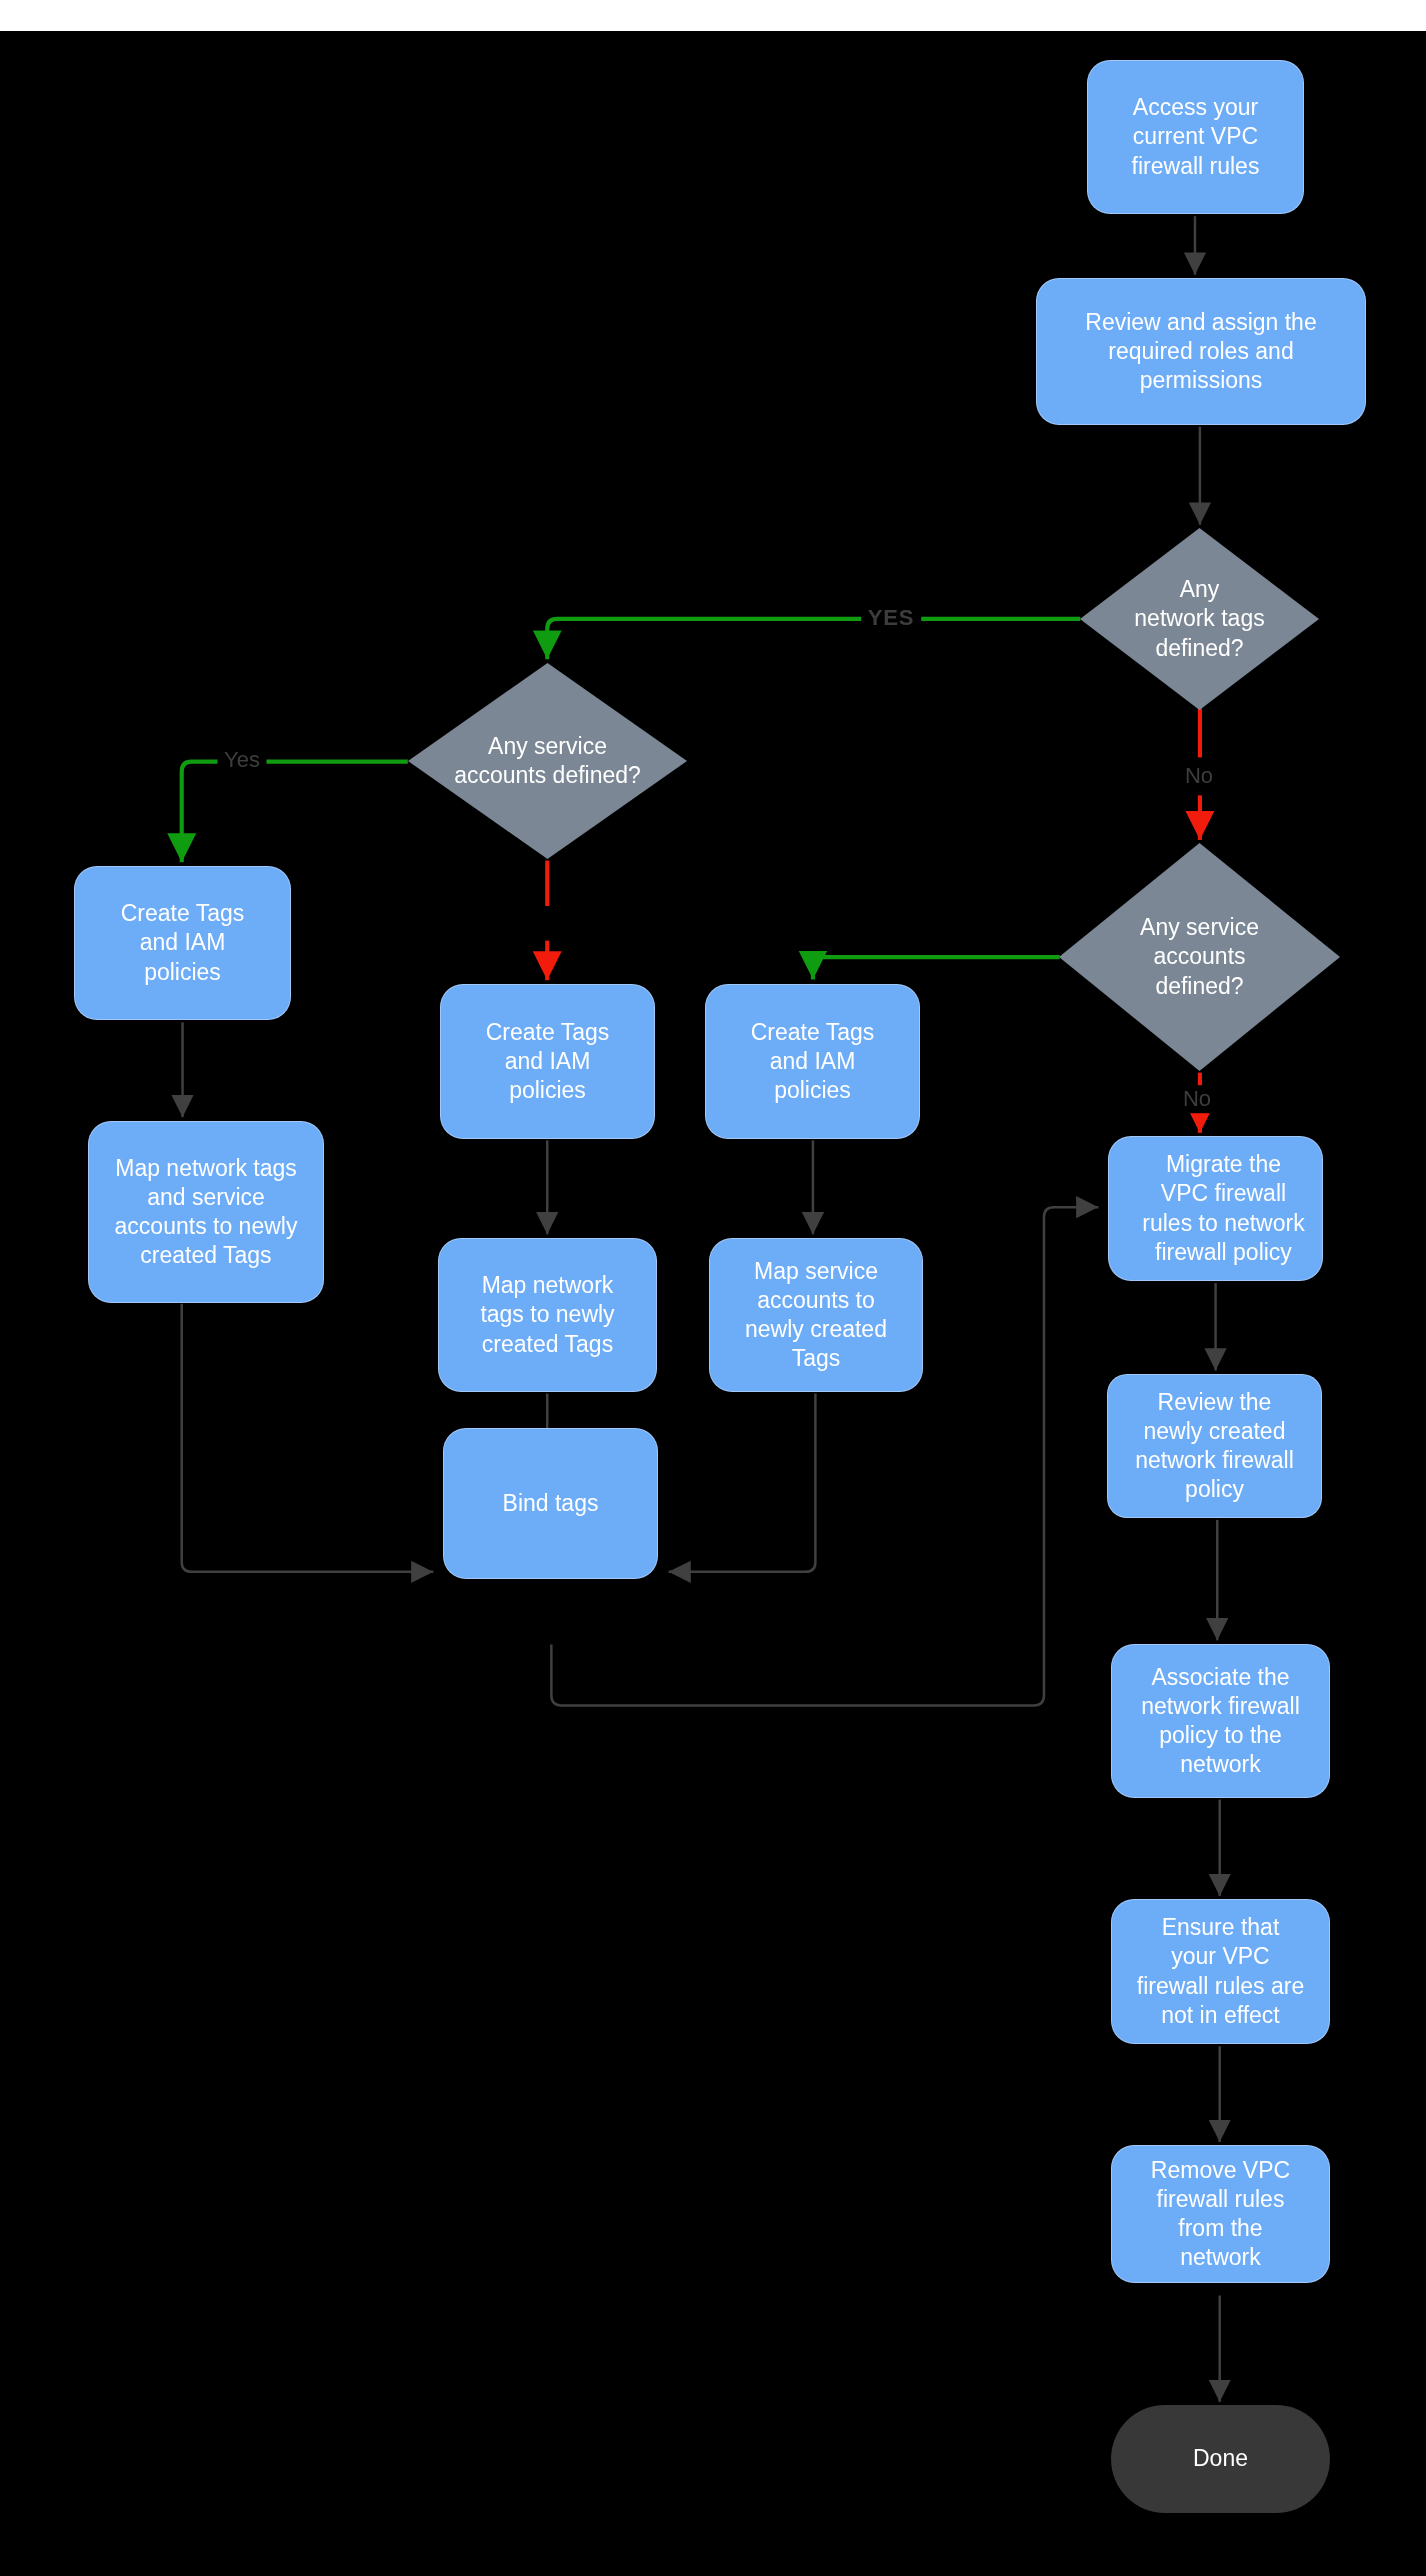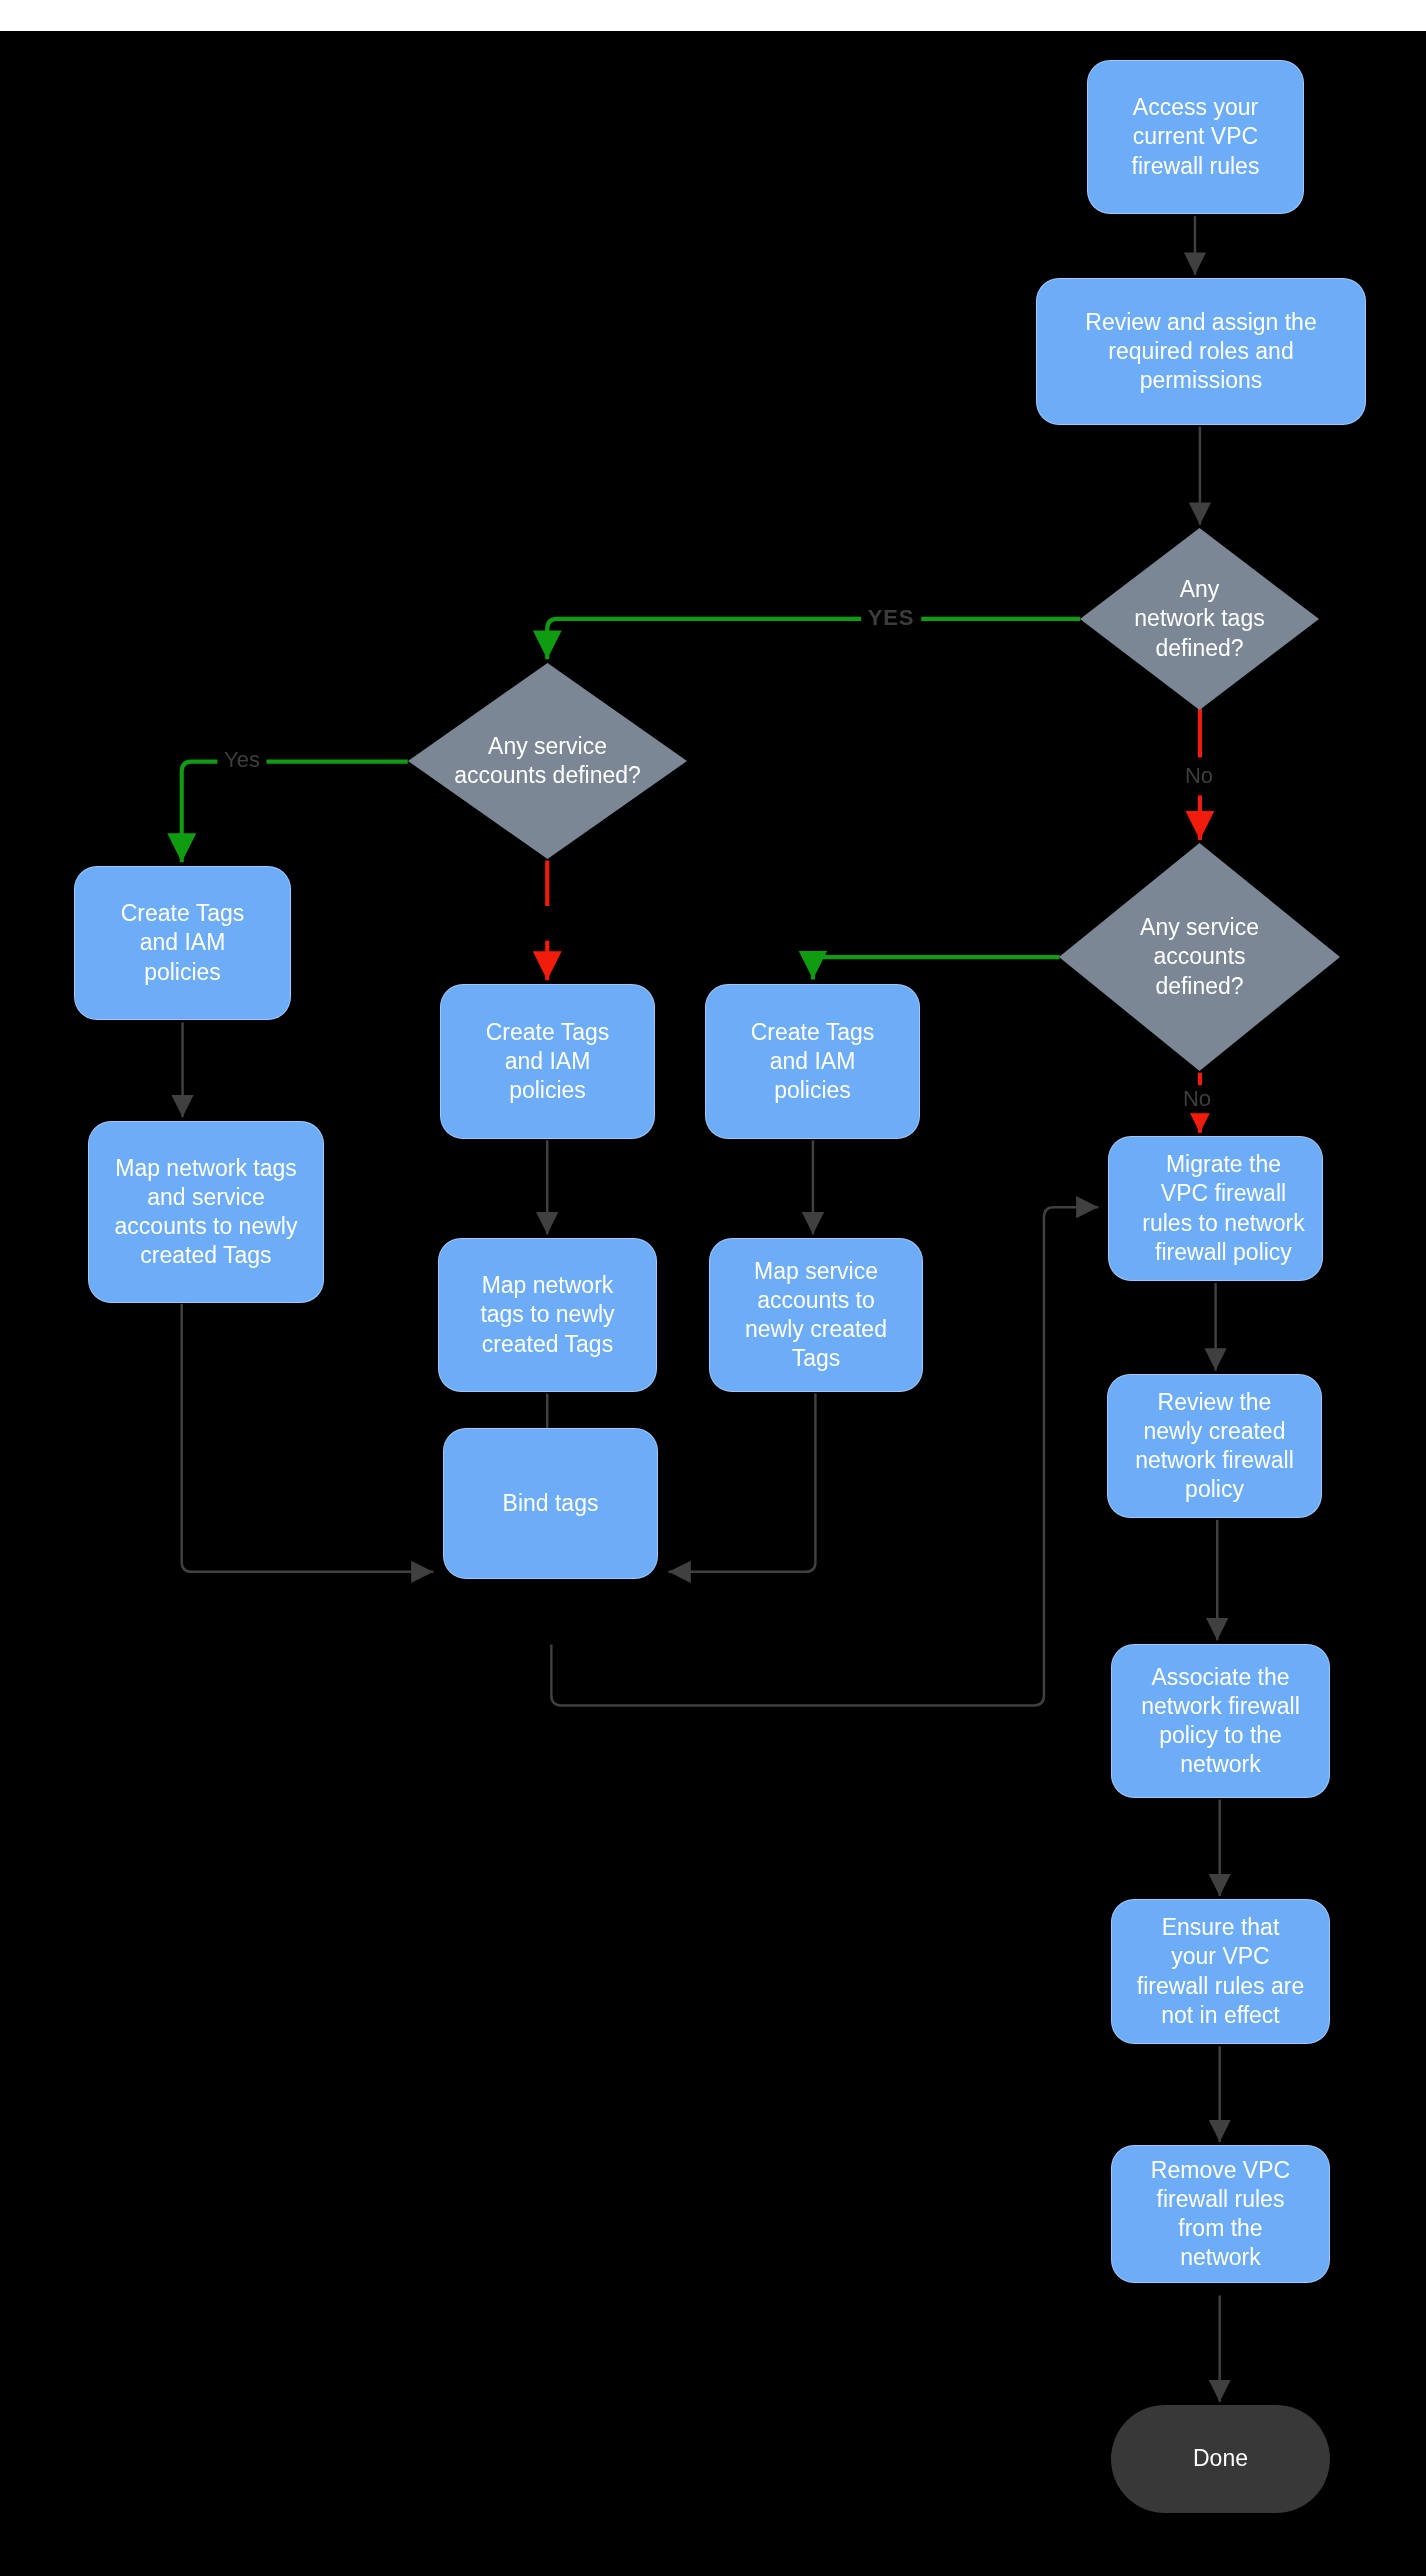--- a/index.html
+++ b/index.html
@@ -160,21 +160,21 @@
     <span class="node-label">Bind tags</span>
   </div>
 
   <div class="node process" style="left:1108px;top:1136px;width:215px;height:145px;padding-left:16px;">
     <span class="node-label">Migrate the
 VPC firewall
 rules to network
 firewall policy</span>
   </div>
 
-  <div class="node process" style="left:1107px;top:1374px;width:215px;height:144px;">
+  <div class="node process" style="left:1107px;top:1374px;width:215px;height:144px;border-radius:20px;">
     <span class="node-label">Review the
 newly created
 network firewall
 policy</span>
   </div>
 
   <div class="node process" style="left:1111px;top:1644px;width:219px;height:154px;">
     <span class="node-label">Associate the
 network firewall
 policy to the

